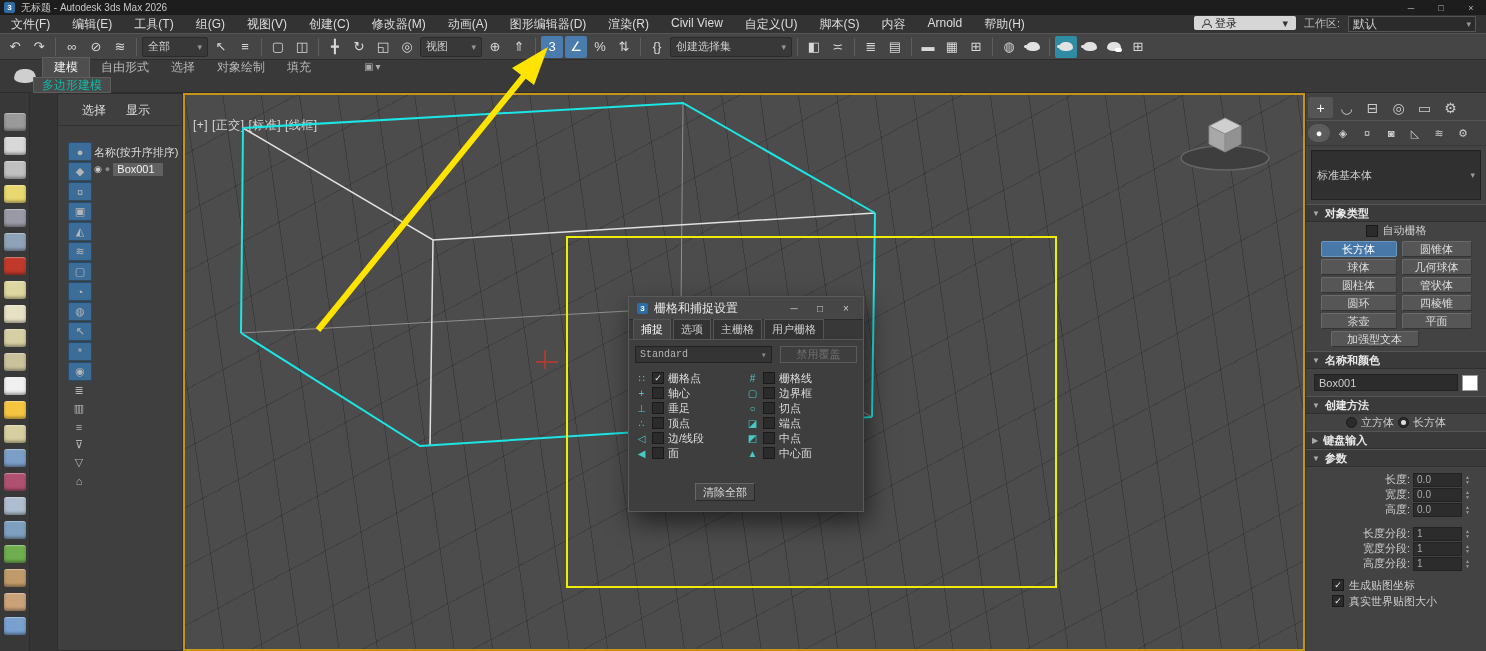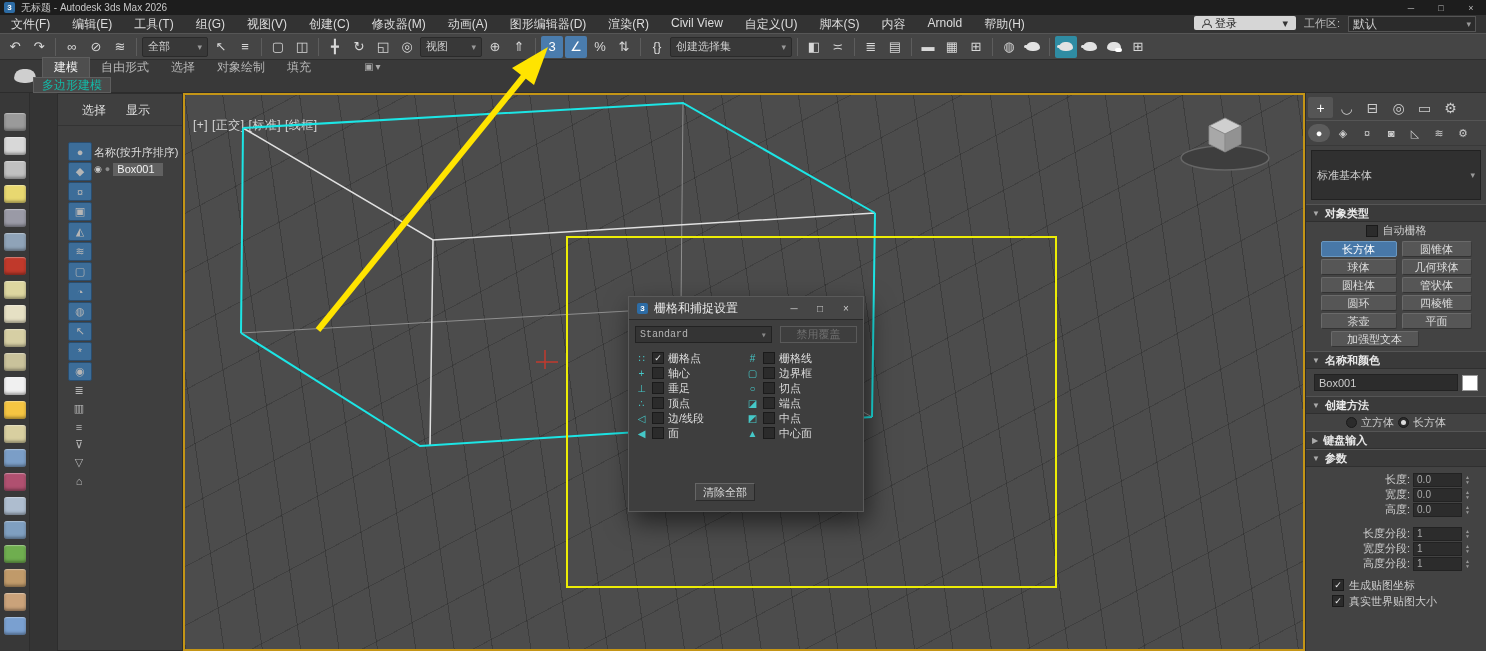--- a/index.html
+++ b/index.html
@@ -831,20 +831,38 @@
   </svg>
 
   <div id="snap-dialog">
     <div class="sd-title">
       <span class="appicon">3</span>
       <span class="sd-title-text">栅格和捕捉设置</span>
       <span class="sd-ctl">─</span>
       <span class="sd-ctl">□</span>
       <span class="sd-ctl">×</span>
     </div>
+    <div class="sd-tabs">
+
+        <div class="sd-tab active">
+          <span>捕捉</span>
+        </div>
+
+        <div class="sd-tab">
+          <span>选项</span>
+        </div>
+
+        <div class="sd-tab">
+          <span>主栅格</span>
+        </div>
+
+        <div class="sd-tab">
+          <span>用户栅格</span>
+        </div>
+      </div>
     <div class="sd-comborow">
       <div id="sd-preset">
         <span>Standard</span>
         <span style="color:#888">▾</span>
       </div>
       <div id="sd-override">
           <span>禁用覆盖</span>
         </div>
     </div>
     <div class="sd-cols">

